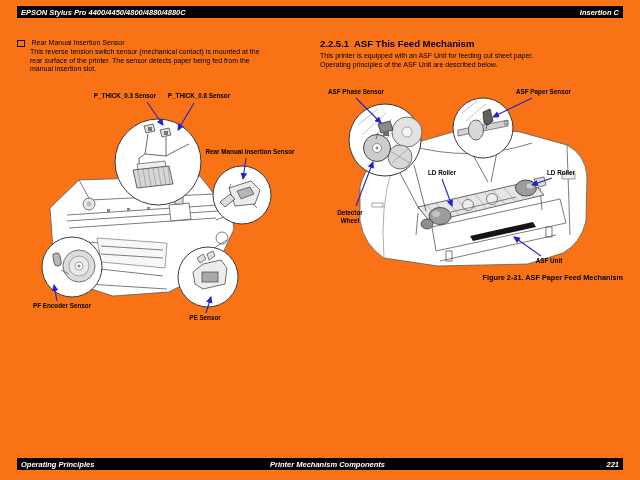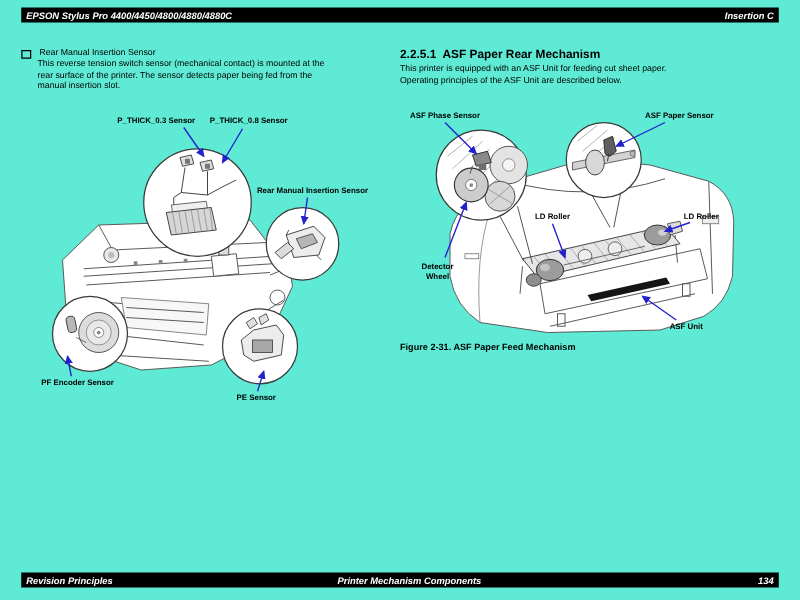--- a/index.html
+++ b/index.html
@@ -1,31 +1,31 @@
 <!DOCTYPE html>
 <html><head>
 <meta charset="utf-8">
 <style>
   html,body{margin:0;padding:0;background:#e8e8e8;}
-  #page{position:relative;width:640px;height:480px;background:#5eead4;overflow:hidden;
+  #page{position:relative;width:640px;height:480px;background:#f97316;overflow:hidden;
         font-family:"Liberation Sans",sans-serif;color:#000;}
   .bar{position:absolute;left:17px;right:17px;height:12px;background:#000;color:#fff;
        display:flex;align-items:center;justify-content:space-between;
        font-size:7.5px;font-weight:bold;font-style:italic;padding:0 4px;box-sizing:border-box;}
   #header-bar{top:6px;}
   #footer-bar{top:458px;}
   #footer-bar .center{position:absolute;left:0;right:0;text-align:center;margin-left:15px;}
   #footer-bar .side{position:relative;z-index:1;}
   .bullet-row{position:absolute;left:17px;top:39px;display:flex;align-items:flex-start;font-size:7px;}
   .chk{display:inline-block;width:5.5px;height:5.5px;border:1px solid #000;margin:0.5px 7px 0 0;flex:none;}
   .para{position:absolute;font-size:7px;line-height:8.5px;white-space:pre-line;}
   #left-para{left:30px;top:48px;width:275px;}
   #right-head{position:absolute;left:320px;top:38px;font-size:9.5px;font-weight:bold;white-space:pre-wrap;}
   #right-para{left:320px;top:52px;width:290px;}
-  .caption{position:absolute;font-size:7.3px;font-weight:bold;text-align:left;}
+  .caption{position:absolute;font-size:7.3px;font-weight:bold;text-align:right;}
   #cap-230{left:17px;top:326px;width:296px;}
   #cap-231{left:320px;top:273px;width:303px;}
   svg{position:absolute;}
   #fig230{left:17px;top:88px;}
   #fig231{left:320px;top:85px;}
   .fig-label{font-family:"Liberation Sans",sans-serif;font-size:6.3px;font-weight:bold;fill:#000;}
   .art{stroke:#5a5a5a;fill:none;stroke-width:0.8;}
   .artf{stroke:#5a5a5a;fill:#fff;stroke-width:0.8;}
   .callout{fill:#fff;stroke:#3a3a3a;stroke-width:1;}
   .blue{stroke:#2222CC;stroke-width:1.1;fill:none;}
@@ -42,21 +42,21 @@
   </div>
 
   <div class="bullet-row">
     <span class="chk"></span>
     <span>Rear Manual Insertion Sensor</span>
   </div>
   <div class="para" id="left-para">This reverse tension switch sensor (mechanical contact) is mounted at the
 rear surface of the printer. The sensor detects paper being fed from the
 manual insertion slot.</div>
 
-  <div id="right-head">2.2.5.1  ASF Paper Rear Mechanism</div>
+  <div id="right-head">2.2.5.1  ASF This Feed Mechanism</div>
   <div class="para" id="right-para">This printer is equipped with an ASF Unit for feeding cut sheet paper.
 Operating principles of the ASF Unit are described below.</div>
 
   <svg id="fig230" width="296" height="238" viewBox="0 0 296 238">
     <defs>
       <marker id="ah1" markerWidth="7" markerHeight="7" refX="5.5" refY="3" orient="auto">
         <path d="M0,0 L6.5,3 L0,6 Z" fill="#2222CC"></path>
       </marker>
     </defs>
 
@@ -205,17 +205,17 @@
       <path class="blue" marker-end="url(#ah2)" d="M 122,94 L 132,121"></path>
       <path class="blue" marker-end="url(#ah2)" d="M 232,93 L 212,100"></path>
       <path class="blue" marker-end="url(#ah2)" d="M 36,121 L 53,77"></path>
       <path class="blue" marker-end="url(#ah2)" d="M 221,171 L 194,152"></path>
     </g>
   </svg>
   <div class="caption" id="cap-231">Figure 2-31. ASF Paper Feed Mechanism</div>
 
   <div class="bar" id="footer-bar">
     <span class="center">Printer Mechanism Components</span>
-    <span class="side">Revision Principles</span>
-    <span class="side">134</span>
+    <span class="side">Operating Principles</span>
+    <span class="side">221</span>
   </div>
 
 </div>
 
 </body></html>

